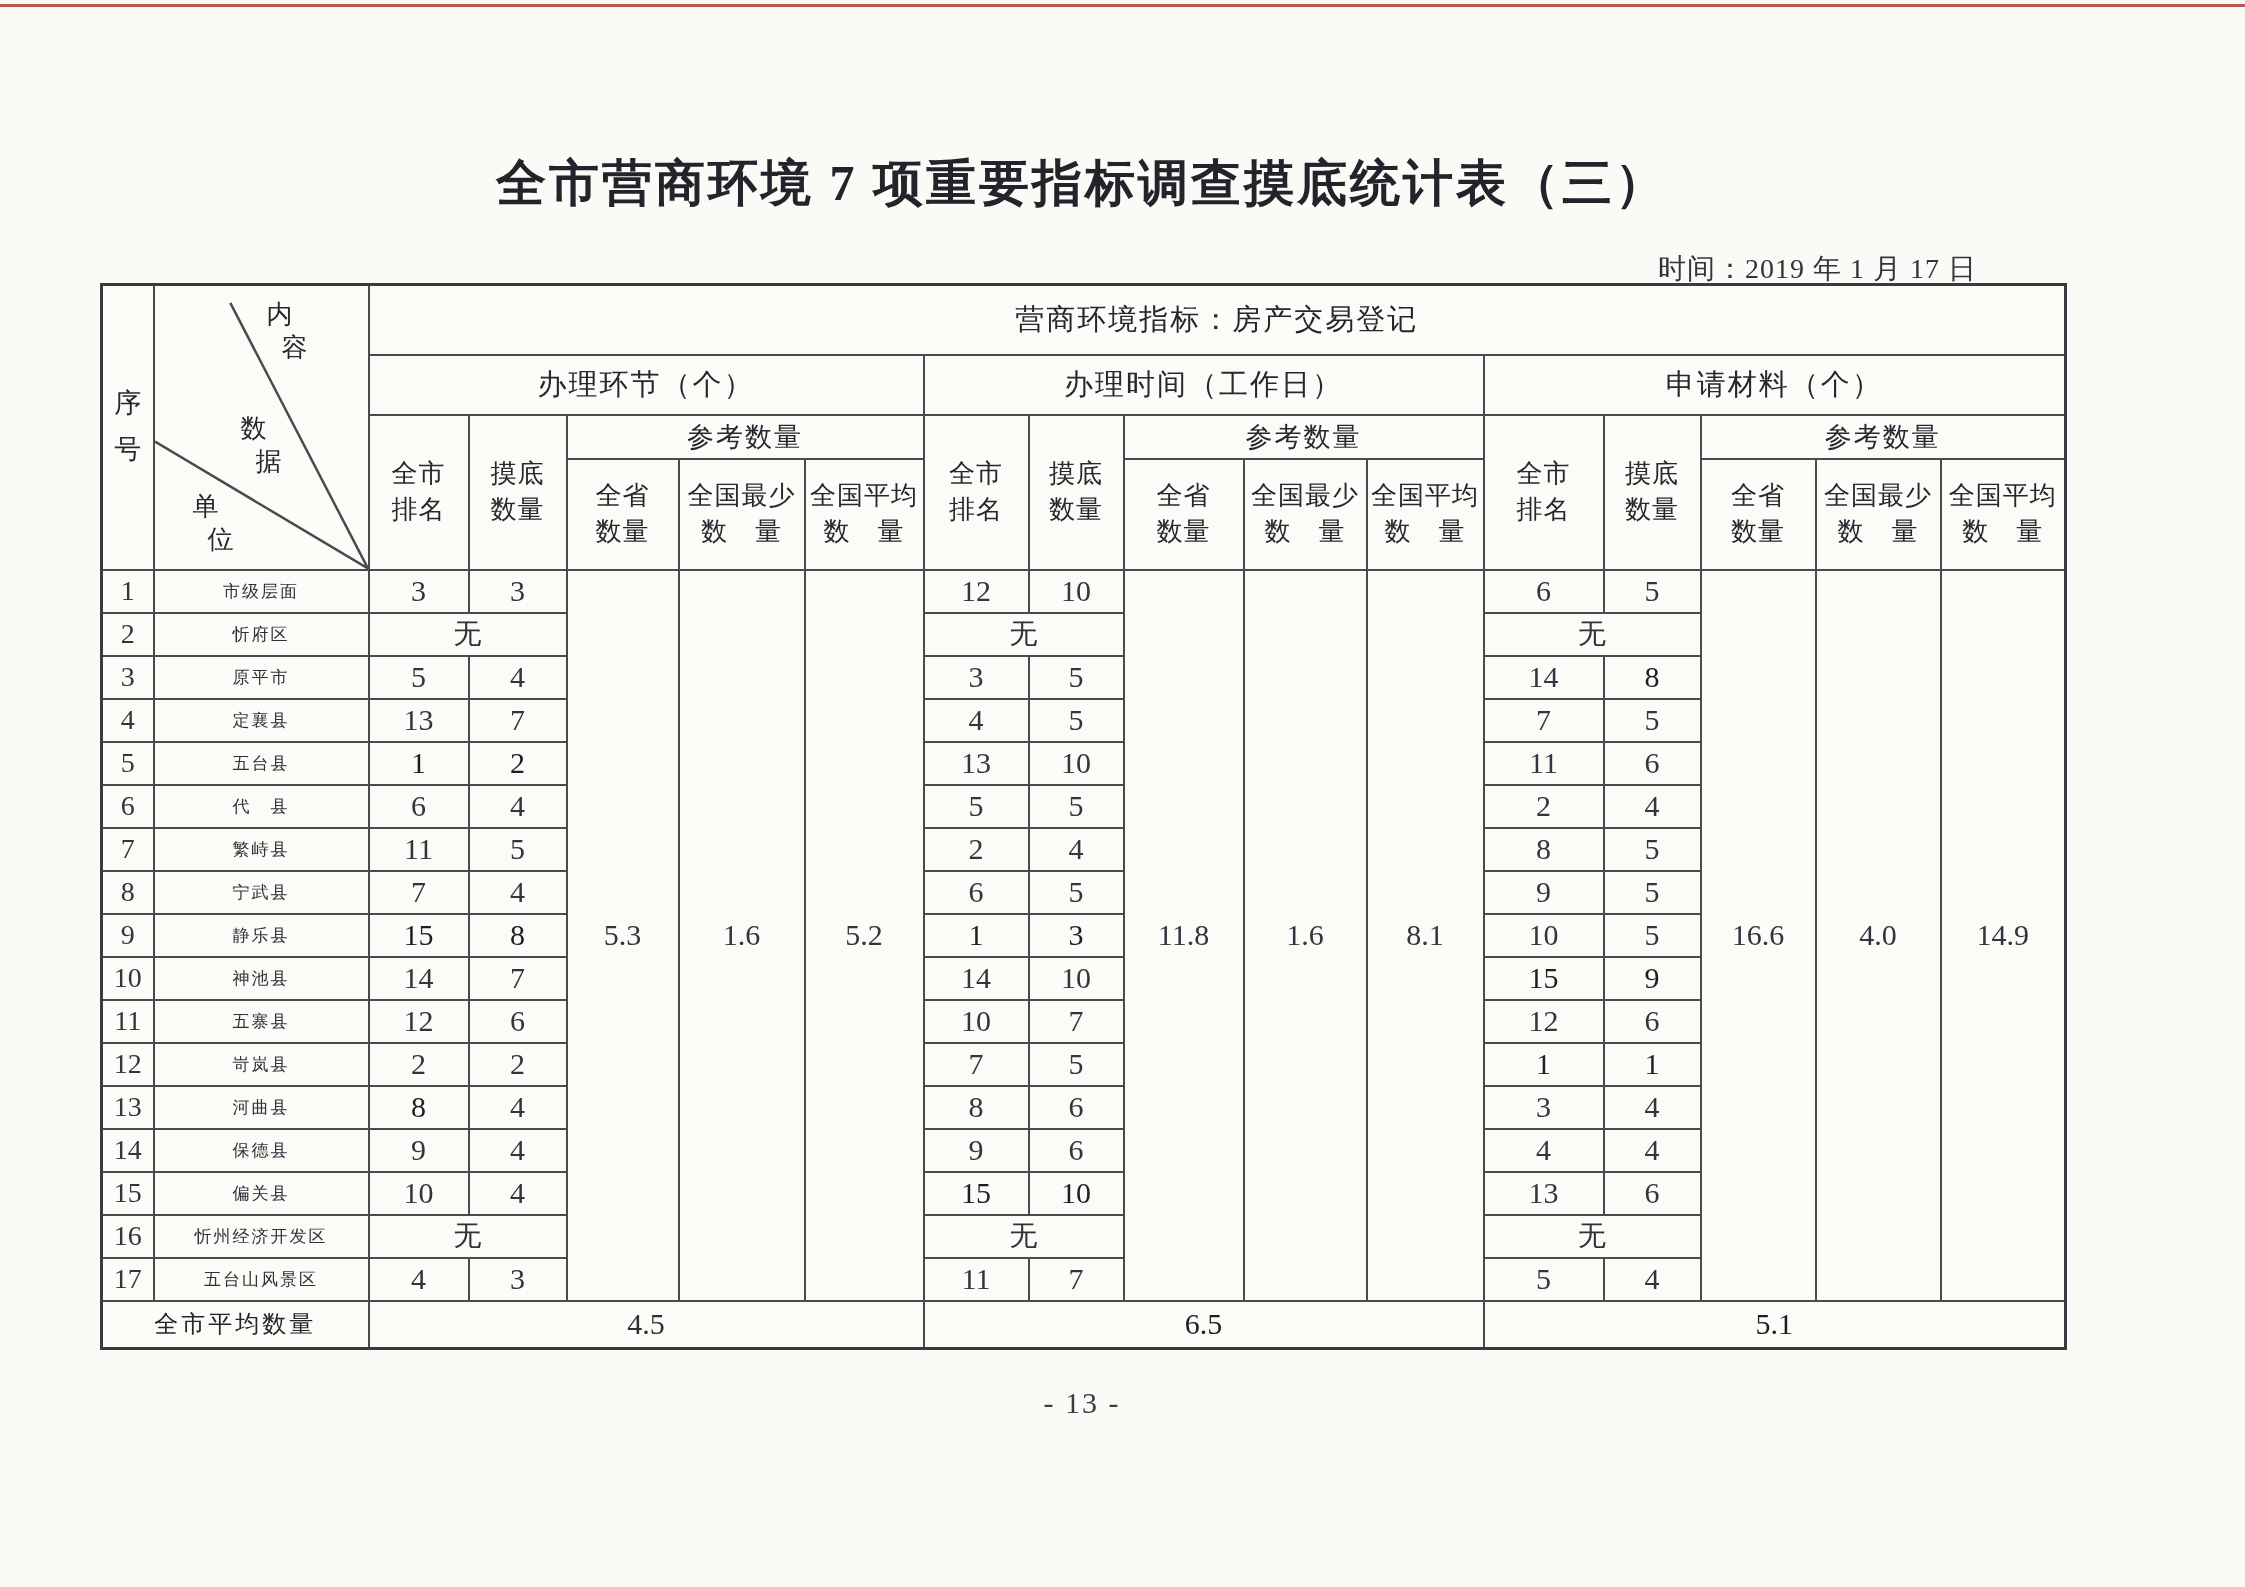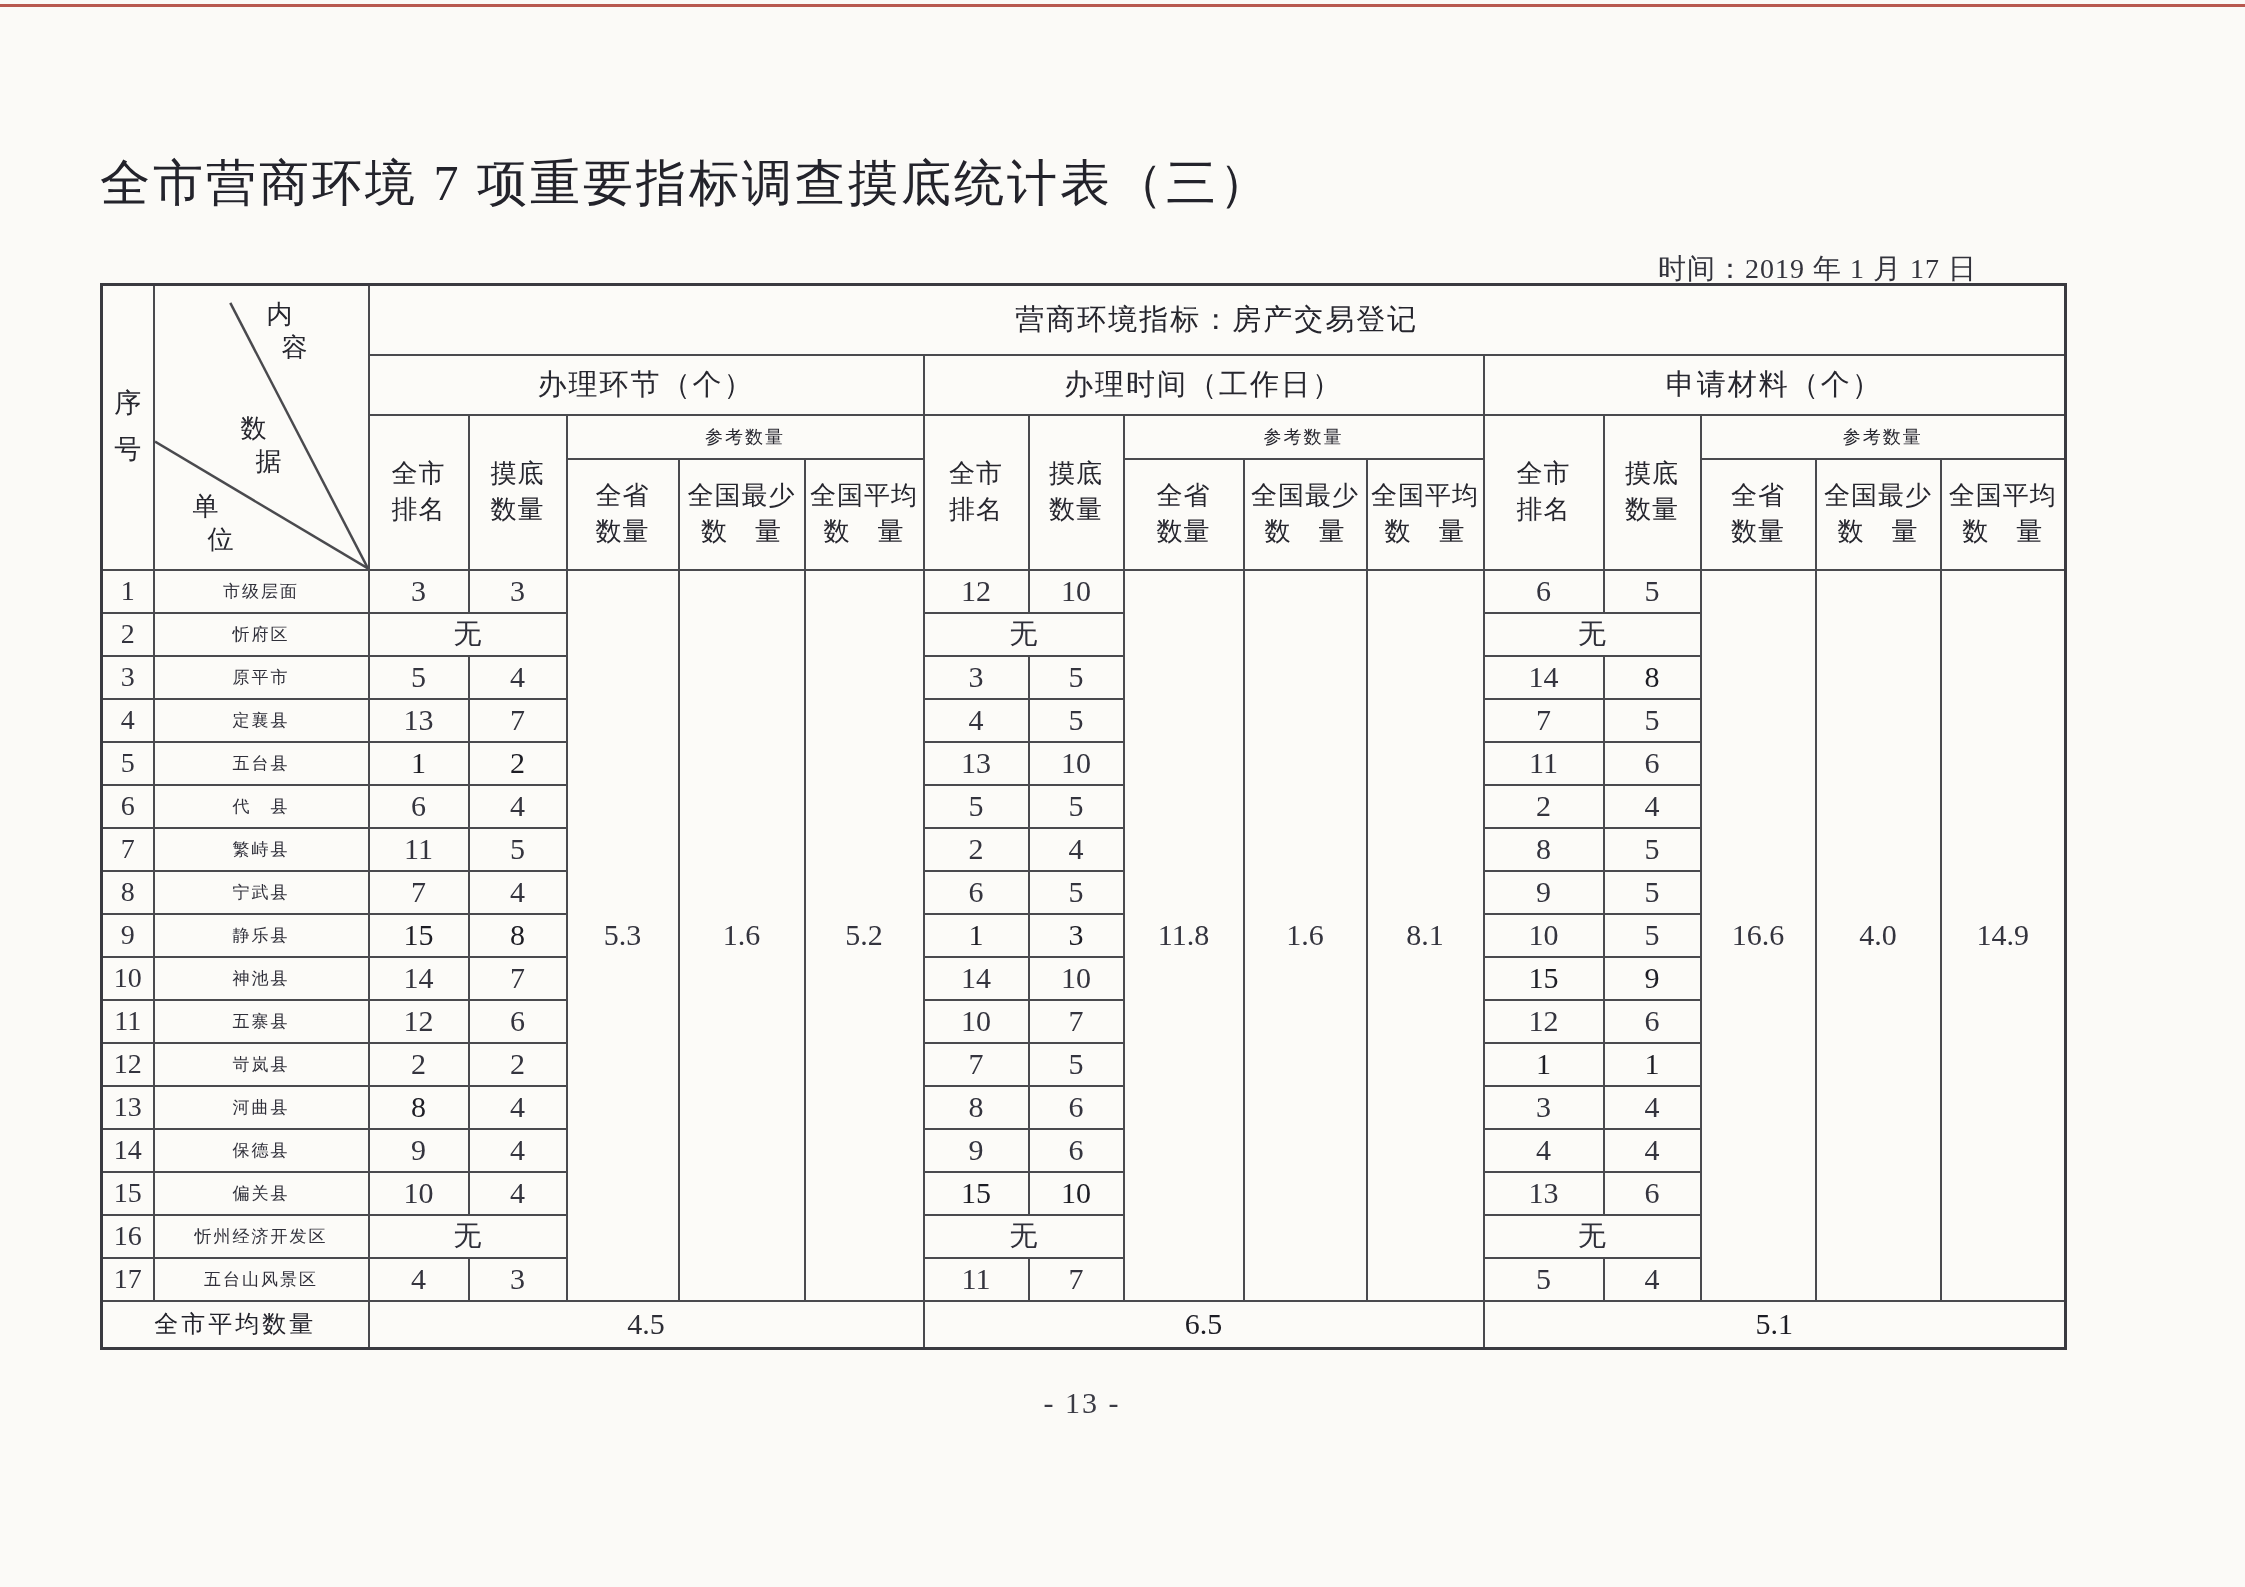--- a/index.html
+++ b/index.html
@@ -5,21 +5,21 @@
   html,body{margin:0;padding:0;}
   body{
     width:2245px;height:1587px;position:relative;
     background:#fbfaf7;
     font-family:"Liberation Serif","DejaVu Serif",serif;
     color:#2e2e36;
   }
   .scan-top-line{position:absolute;top:4px;left:0;width:2245px;height:3px;background:#ab3c31;opacity:.85;}
   .doc-title{
     position:absolute;left:100px;top:150px;width:1964px;
-    font-size:50px;font-weight:normal;letter-spacing:3px;color:#23232b;
+    text-align:center;font-size:50px;font-weight:bold;letter-spacing:3px;color:#23232b;
   }
   .doc-date{
     position:absolute;top:250px;right:268px;
     font-size:28px;color:#33333c;letter-spacing:1px;
   }
   table.stats{
     position:absolute;left:100px;top:283px;
     border-collapse:collapse;table-layout:fixed;width:1964px;
     background:#fcfbf8;
   }
@@ -27,21 +27,21 @@
   .stats th,.stats td{
     border:2px solid #4a4a4e;
     text-align:center;vertical-align:middle;
     padding:0;font-weight:normal;overflow:hidden;
   }
   tr.hr1{height:70px;} tr.hr2{height:60px;} tr.hr3{height:44px;} tr.hr4{height:111px;}
   tbody tr{height:43px;}
   tfoot tr{height:48px;}
   .span-header{font-size:29px;font-weight:bold;letter-spacing:2px;color:#25252d;}
   .group-title{font-size:29px;font-weight:bold;letter-spacing:2px;color:#27272f;}
-  .ref-title{font-size:18px;font-weight:bold;letter-spacing:2px;color:#27272f;}
+  .ref-title{font-size:27px;font-weight:bold;letter-spacing:2px;color:#27272f;}
   .colhead{font-size:26px;color:#26262e;}
   .colhead div{line-height:1.4;letter-spacing:1px;}
   .seq-head{font-size:27px;color:#26262e;}
   .seq-head span{display:block;line-height:1.7;}
   .corner{position:relative;padding:0;}
   .corner svg{position:absolute;left:0;top:0;width:100%;height:100%;}
   .corner-word{position:absolute;font-size:26px;line-height:1;color:#26262e;text-align:left;}
   .corner-word span{display:block;}
   .corner-word .c2{margin-left:15px;margin-top:7px;}
   .w-content{left:112px;top:16px;}

